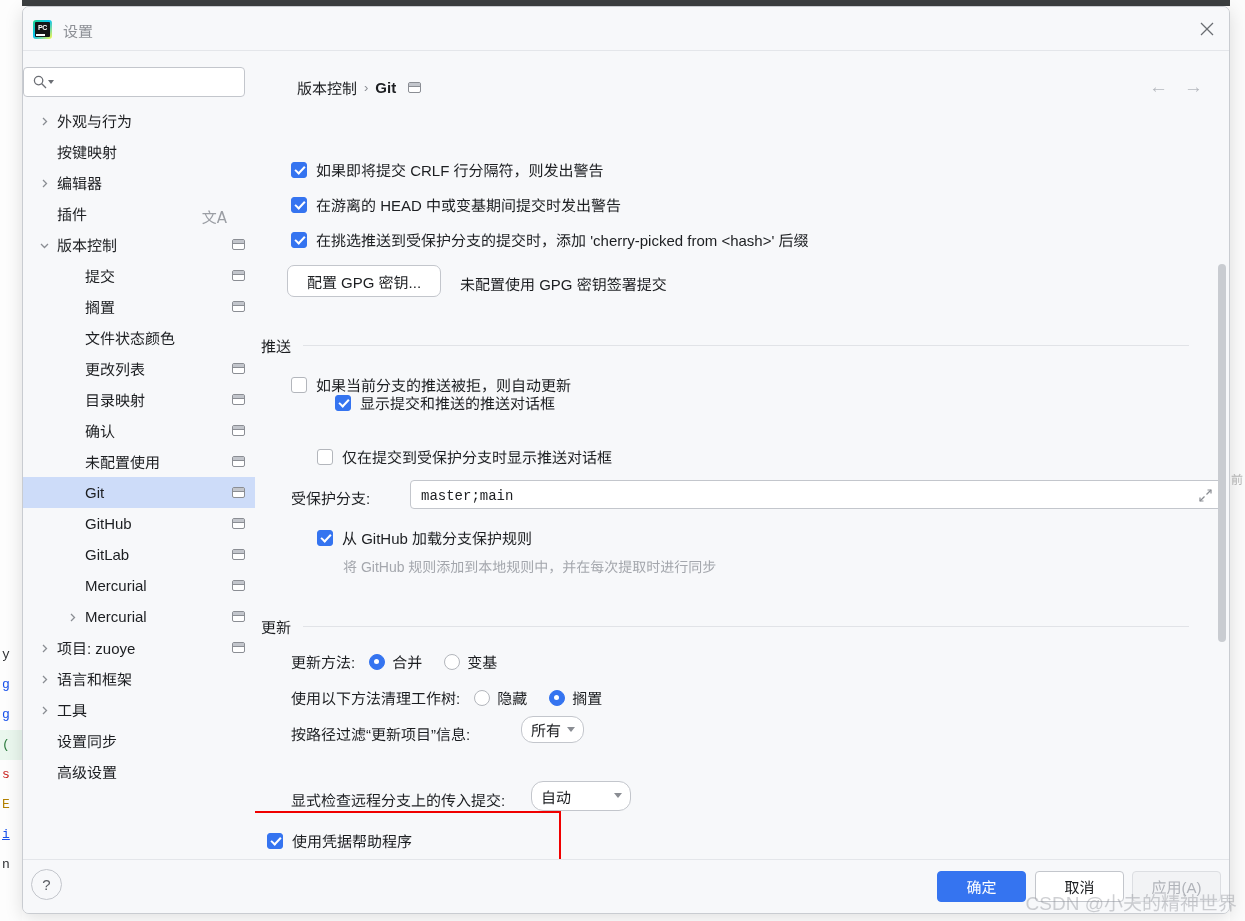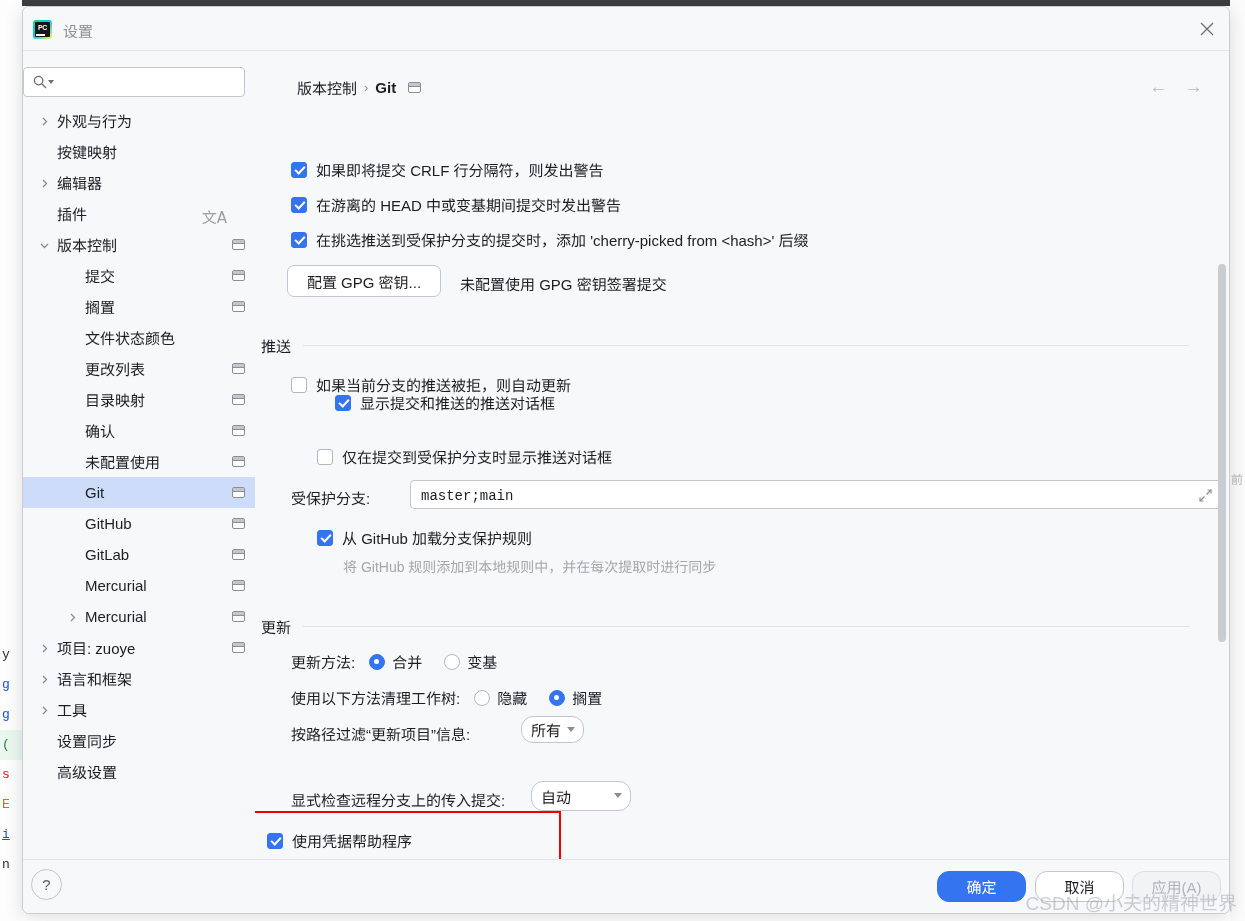--- a/index.html
+++ b/index.html
@@ -339,21 +339,21 @@
     width: 29px; height: 29px; border-radius: 50%;
     border: 1px solid #c3c6cc;
     background: #f7f8fa;
     color: #5a5d63; font-size: 15px;
     display: flex; align-items: center; justify-content: center;
     cursor: pointer;
   }
   .footer-btn {
     position: absolute; top: 11px;
     height: 31px;
-    border-radius: 12px;
+    border-radius: 4px;
     font-size: 15px;
     display: flex; align-items: center; justify-content: center;
     cursor: pointer;
     box-sizing: border-box;
     font-family: "Liberation Sans", sans-serif;
   }
   #ok-btn {
     right: 203px; width: 89px;
     background: #3574f0; border: 1px solid #3574f0; color: #ffffff;
   }

